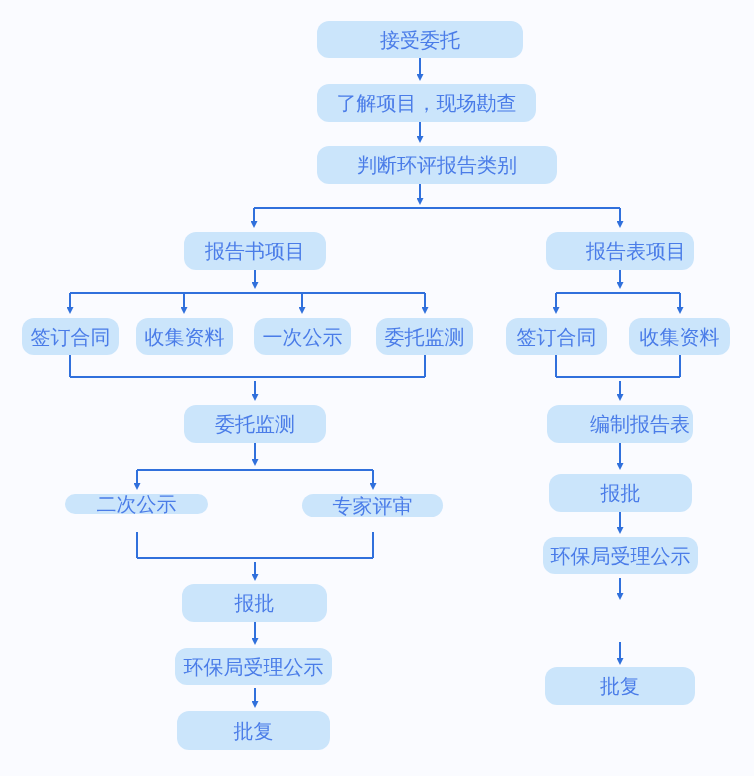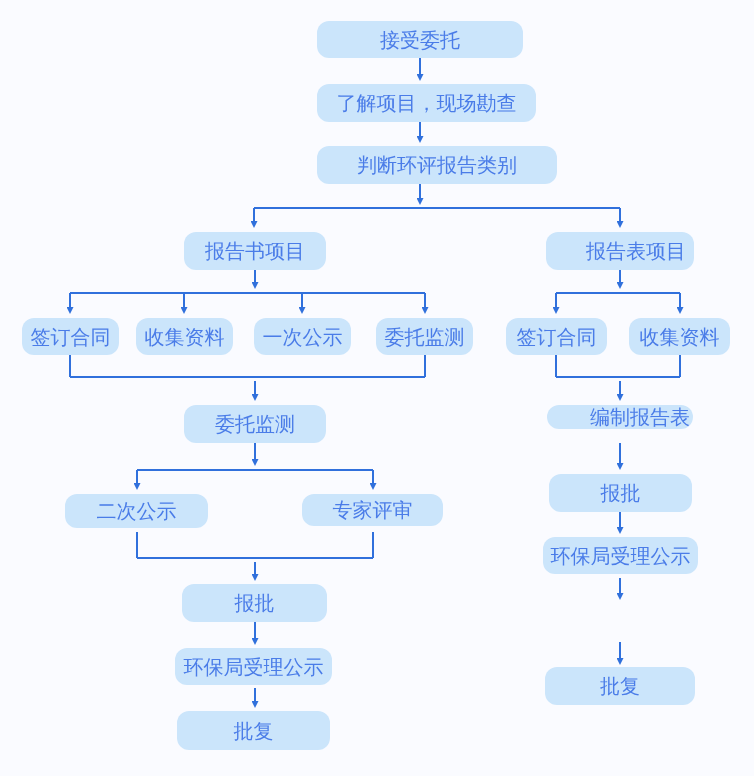--- a/index.html
+++ b/index.html
@@ -115,24 +115,24 @@
 
   <div class="node" style="left:22px;  top:318px; width:97px; height:37px;">签订合同</div>
   <div class="node" style="left:136px; top:318px; width:97px; height:37px;">收集资料</div>
   <div class="node" style="left:376px; top:318px; width:97px; height:37px;">委托监测</div>
   <div class="node" style="left:254px; top:318px; width:97px; height:37px;">一次公示</div>
 
   <div class="node" style="left:506px; top:318px; width:101px; height:37px;">签订合同</div>
   <div class="node" style="left:629px; top:318px; width:101px; height:37px;">收集资料</div>
 
   <div class="node" style="left:184px; top:405px; width:142px; height:38px;">委托监测</div>
-  <div class="node" style="left:547px; top:405px; width:146px; height:24px;padding-left:40px;">编制报告表</div>
+  <div class="node" style="left:547px; top:405px; width:146px; height:38px;padding-left:40px;">编制报告表</div>
 
-  <div class="node" style="left:65px;  top:494px; width:143px; height:34px;">二次公示</div>
-  <div class="node" style="left:302px; top:494px; width:141px; height:32px;">专家评审</div>
+  <div class="node" style="left:65px;  top:494px; width:143px; height:20px;">二次公示</div>
+  <div class="node" style="left:302px; top:494px; width:141px; height:23px;">专家评审</div>
 
   <div class="node" style="left:549px; top:474px; width:143px; height:38px;">报批</div>
   <div class="node" style="left:543px; top:537px; width:155px; height:37px;">环保局受理公示</div>
   <div class="node" style="left:545px; top:667px; width:150px; height:38px;">批复</div>
 
   <div class="node" style="left:182px; top:584px; width:145px; height:38px;">报批</div>
   <div class="node" style="left:175px; top:648px; width:157px; height:37px;">环保局受理公示</div>
   <div class="node" style="left:177px; top:711px; width:153px; height:39px;">批复</div>
 
 </div>

